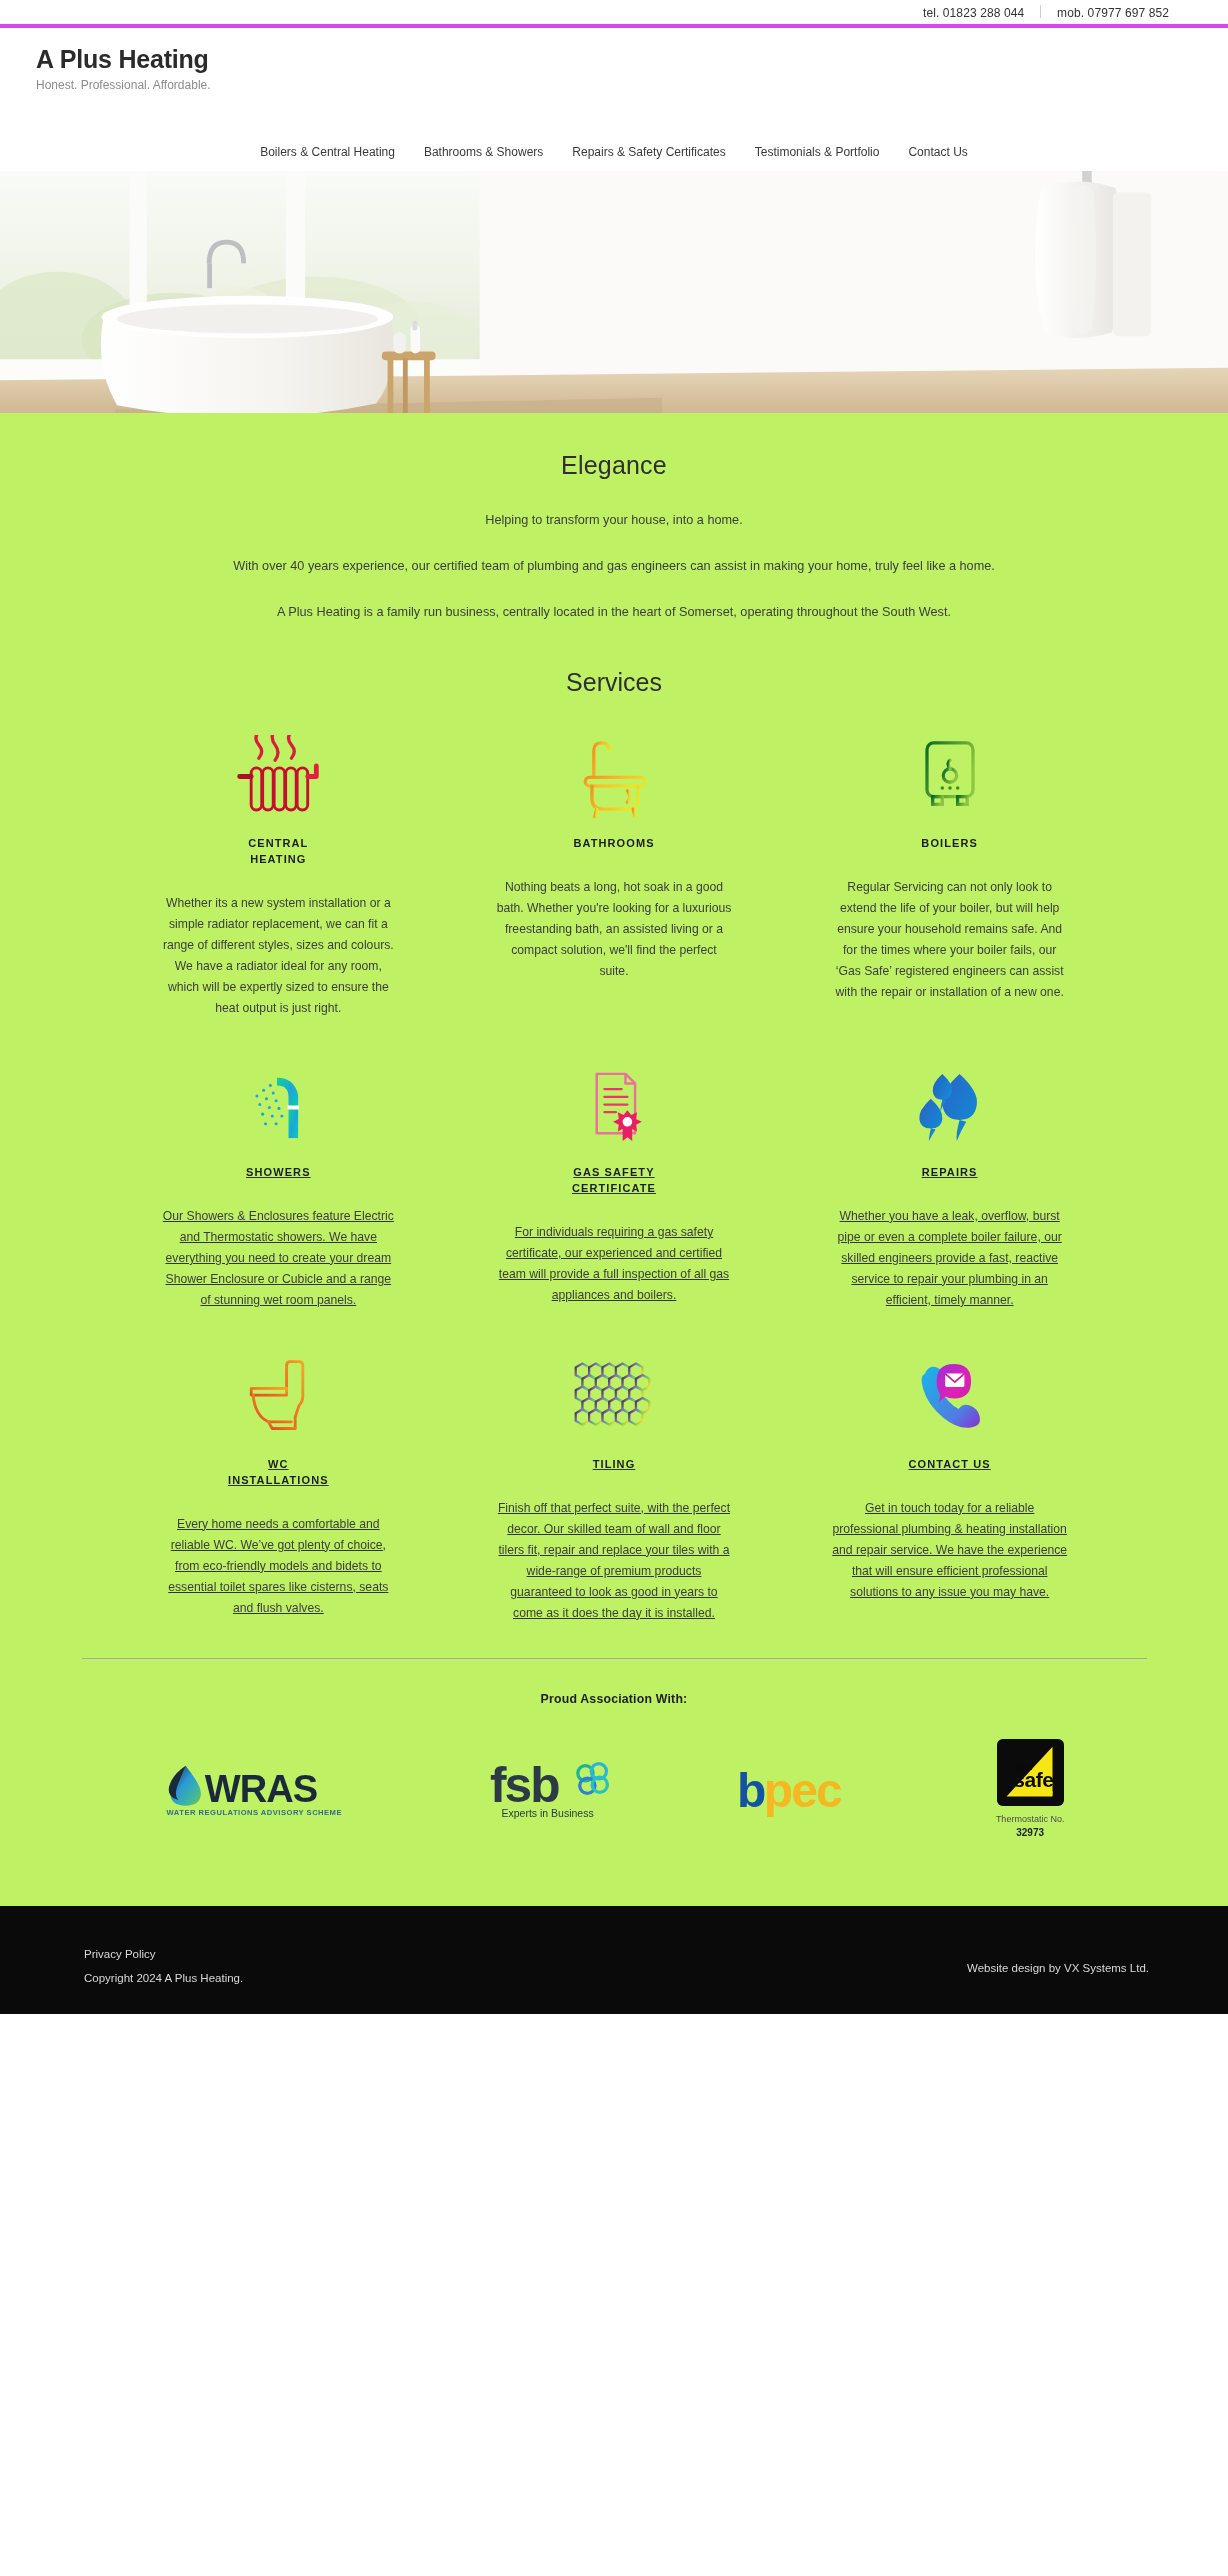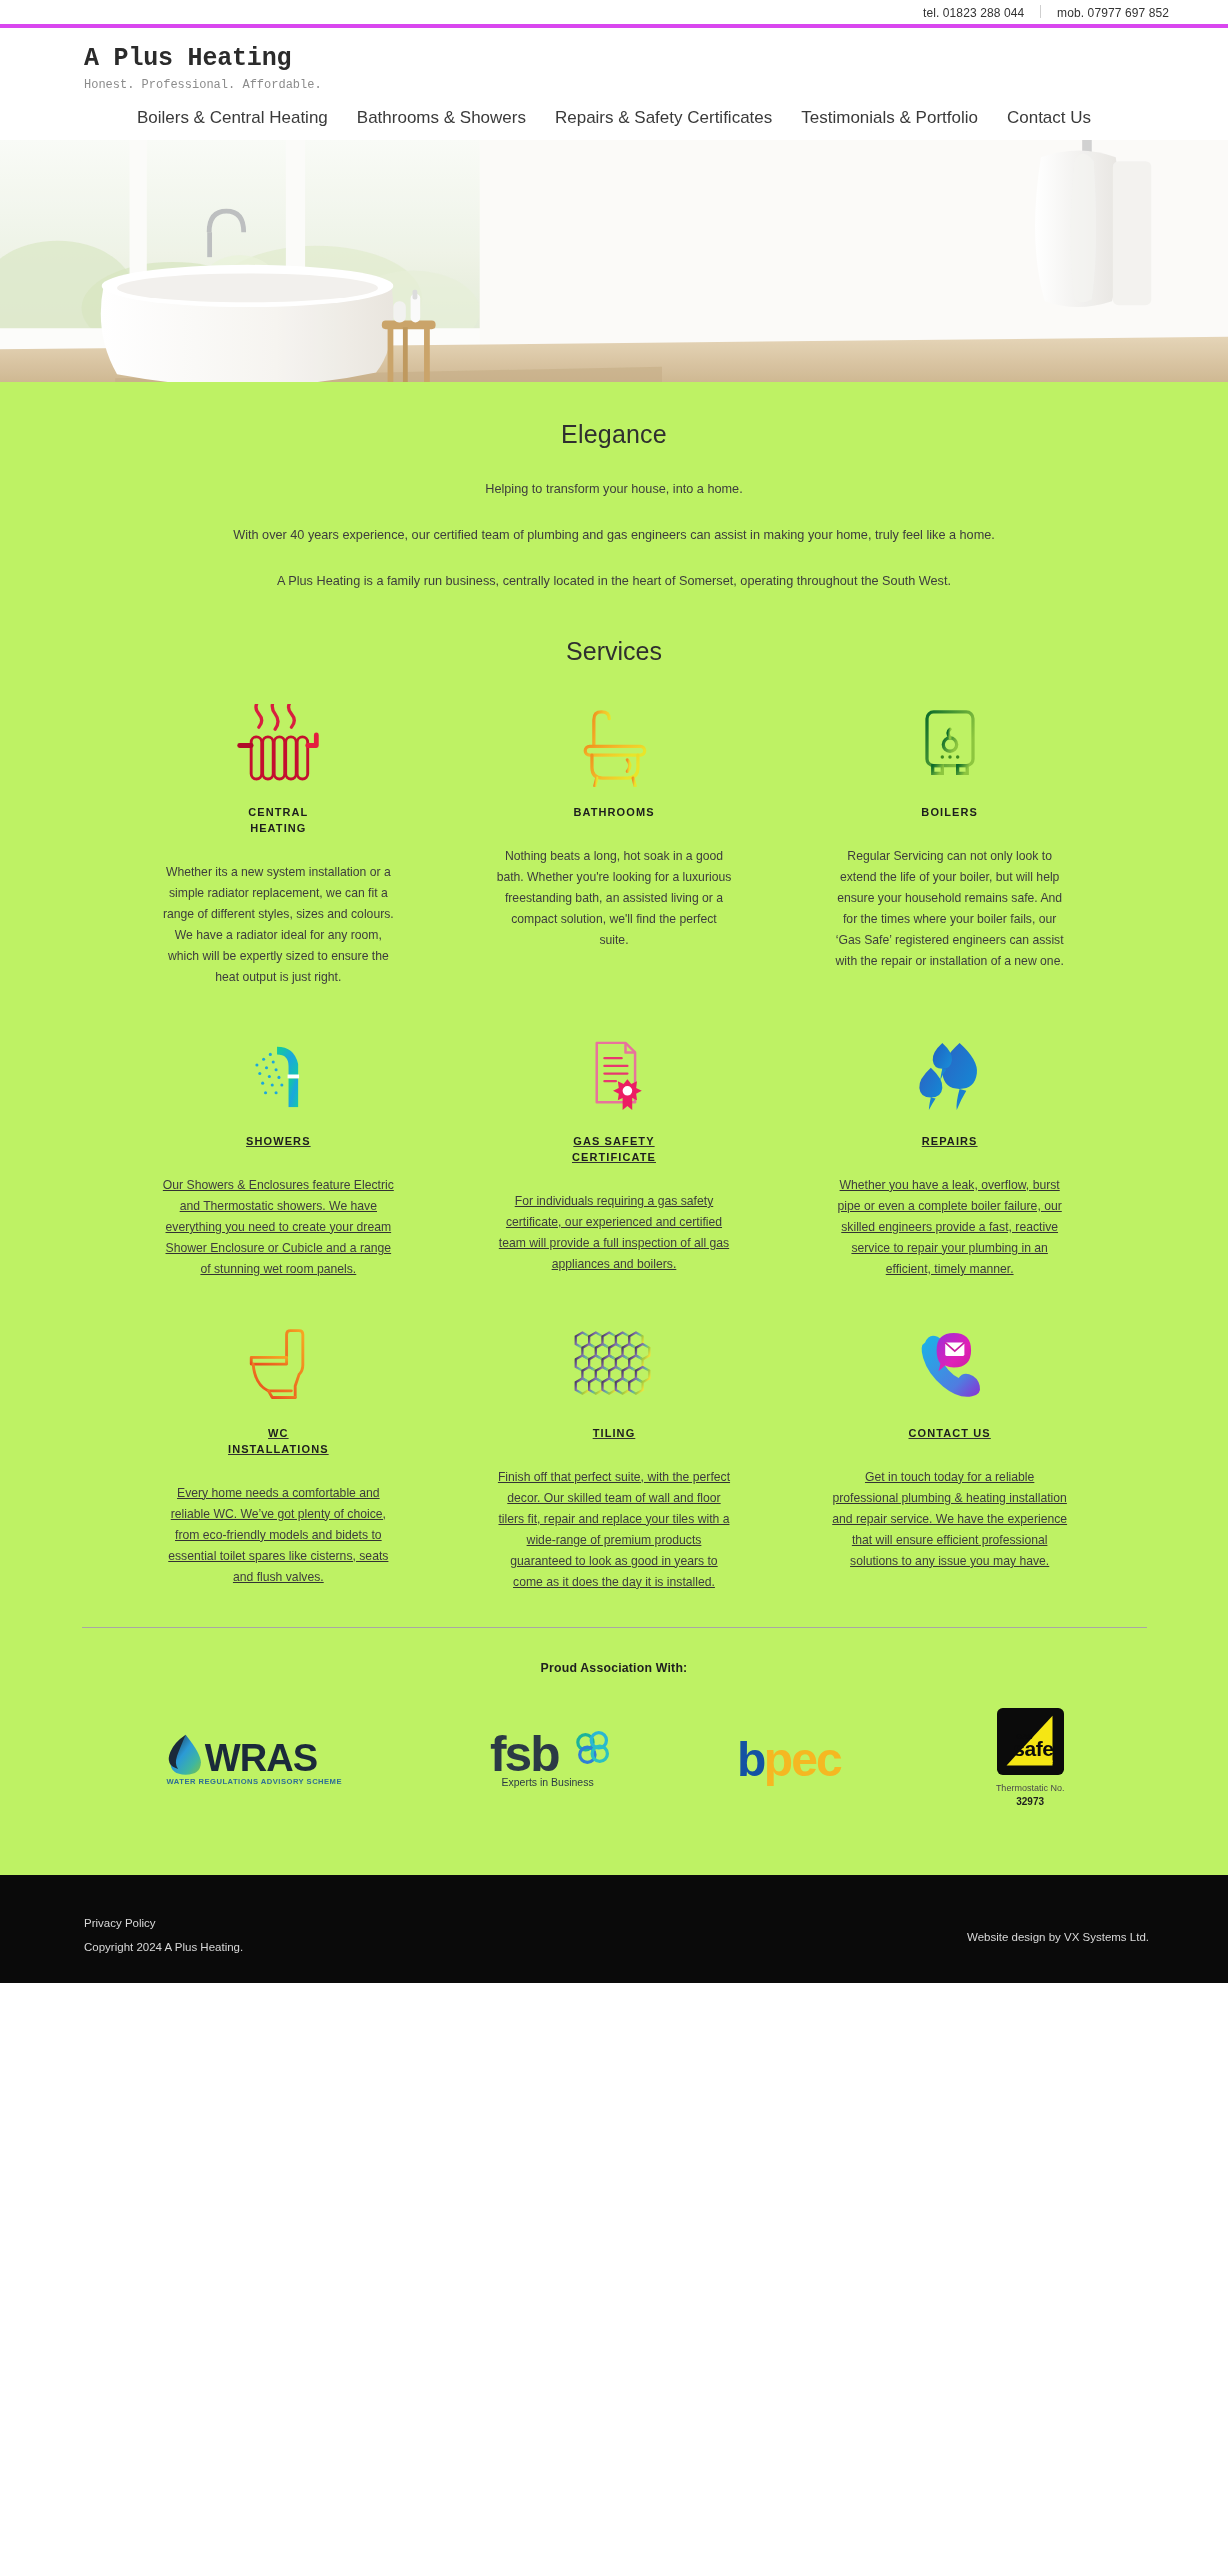--- a/index.html
+++ b/index.html
@@ -33,21 +33,21 @@
     margin: 0 12.5px;
     vertical-align: -1.9px;
   }
 
   
   .header {
     background: #ffffff;
     padding: 17.3px 0 0 0;
     position: relative;
   }
-  .brand { padding-left: 84px; font-family: Liberation Mono, monospace; }
+  .brand { padding-left: 36px; }
   .brand h1 {
     font-size: 25px;
     font-weight: 700;
     color: #2b2b2b;
     letter-spacing: -0.2px;
     line-height: 1.15;
   }
   .brand .tag {
     font-size: 12px;
     color: #8c8c8c;
@@ -56,24 +56,25 @@
   }
   .mainnav {
     display: flex;
     justify-content: center;
     align-items: center;
     gap: 29px;
     margin-top: 16.3px;
     padding-bottom: 11.5px;
   }
   .mainnav a {
-    font-size: 17px;
+    font-size: 12px;
     color: #3a3a3a;
     text-decoration: none;
     white-space: nowrap;
+    margin-top: 37px;
   }
 
   
   .hero {
     height: 242px;
     width: 1228px;
     overflow: hidden;
     position: relative;
     background: #f2efe9;
   }

